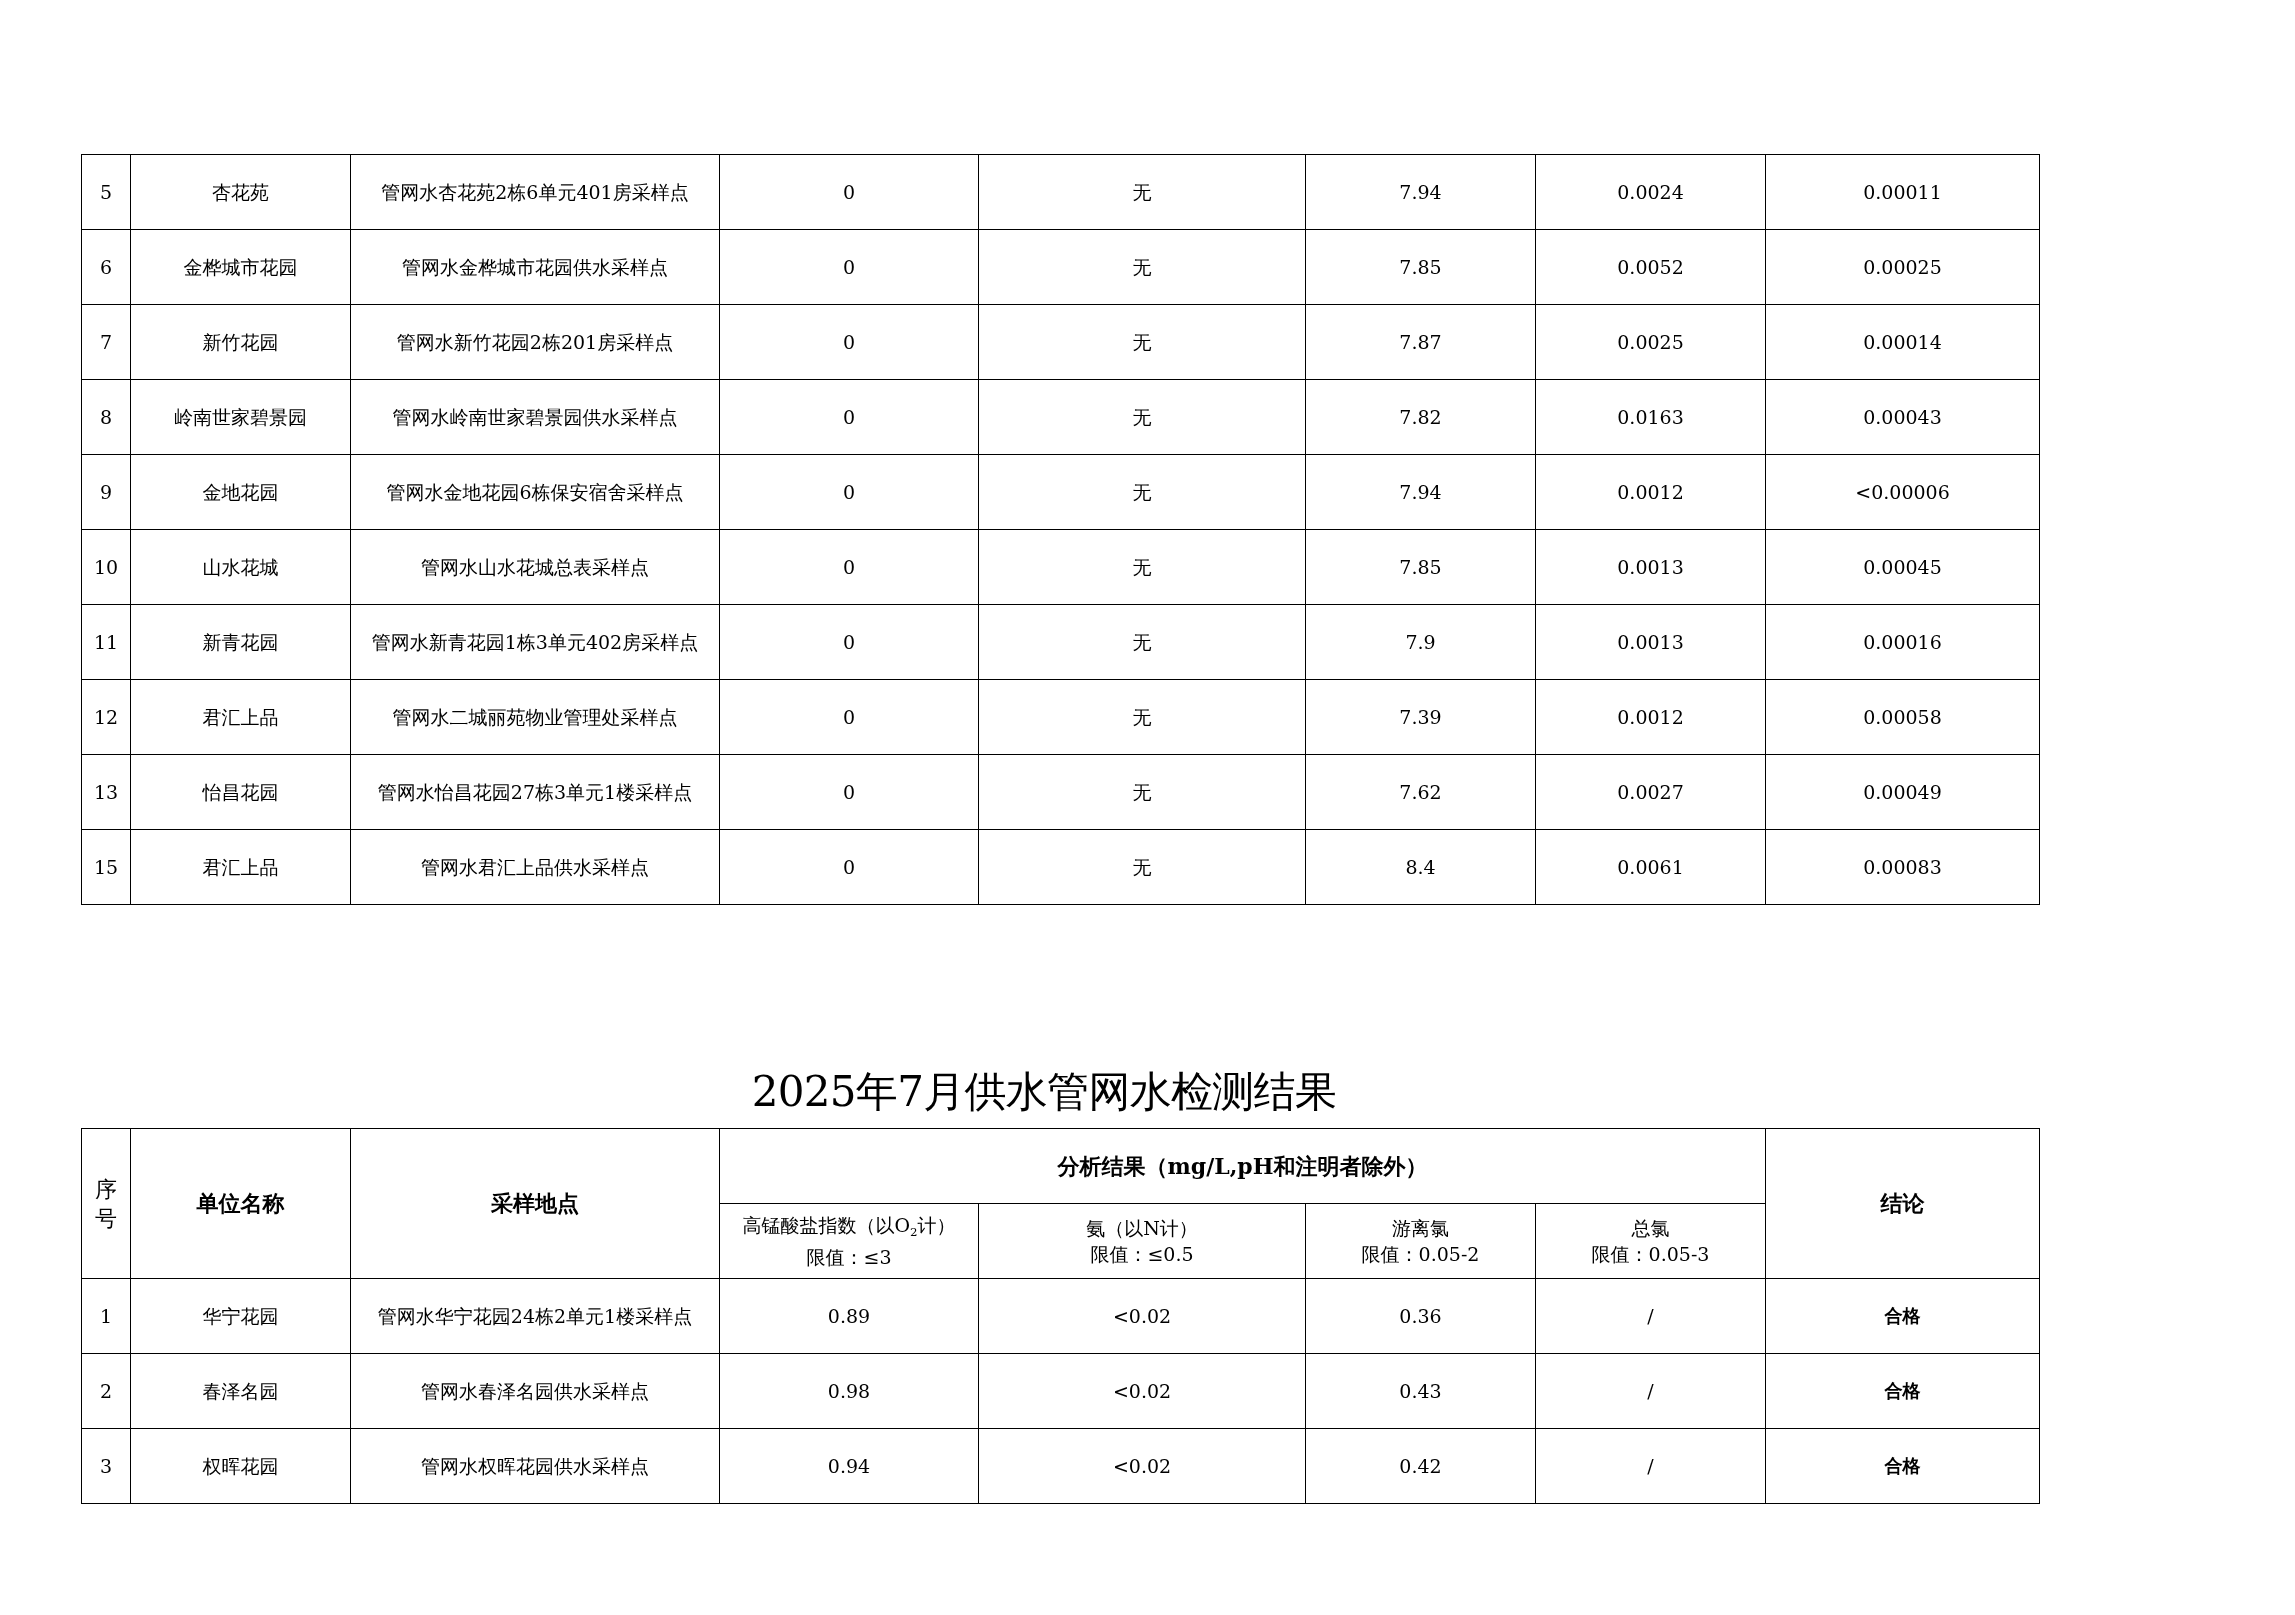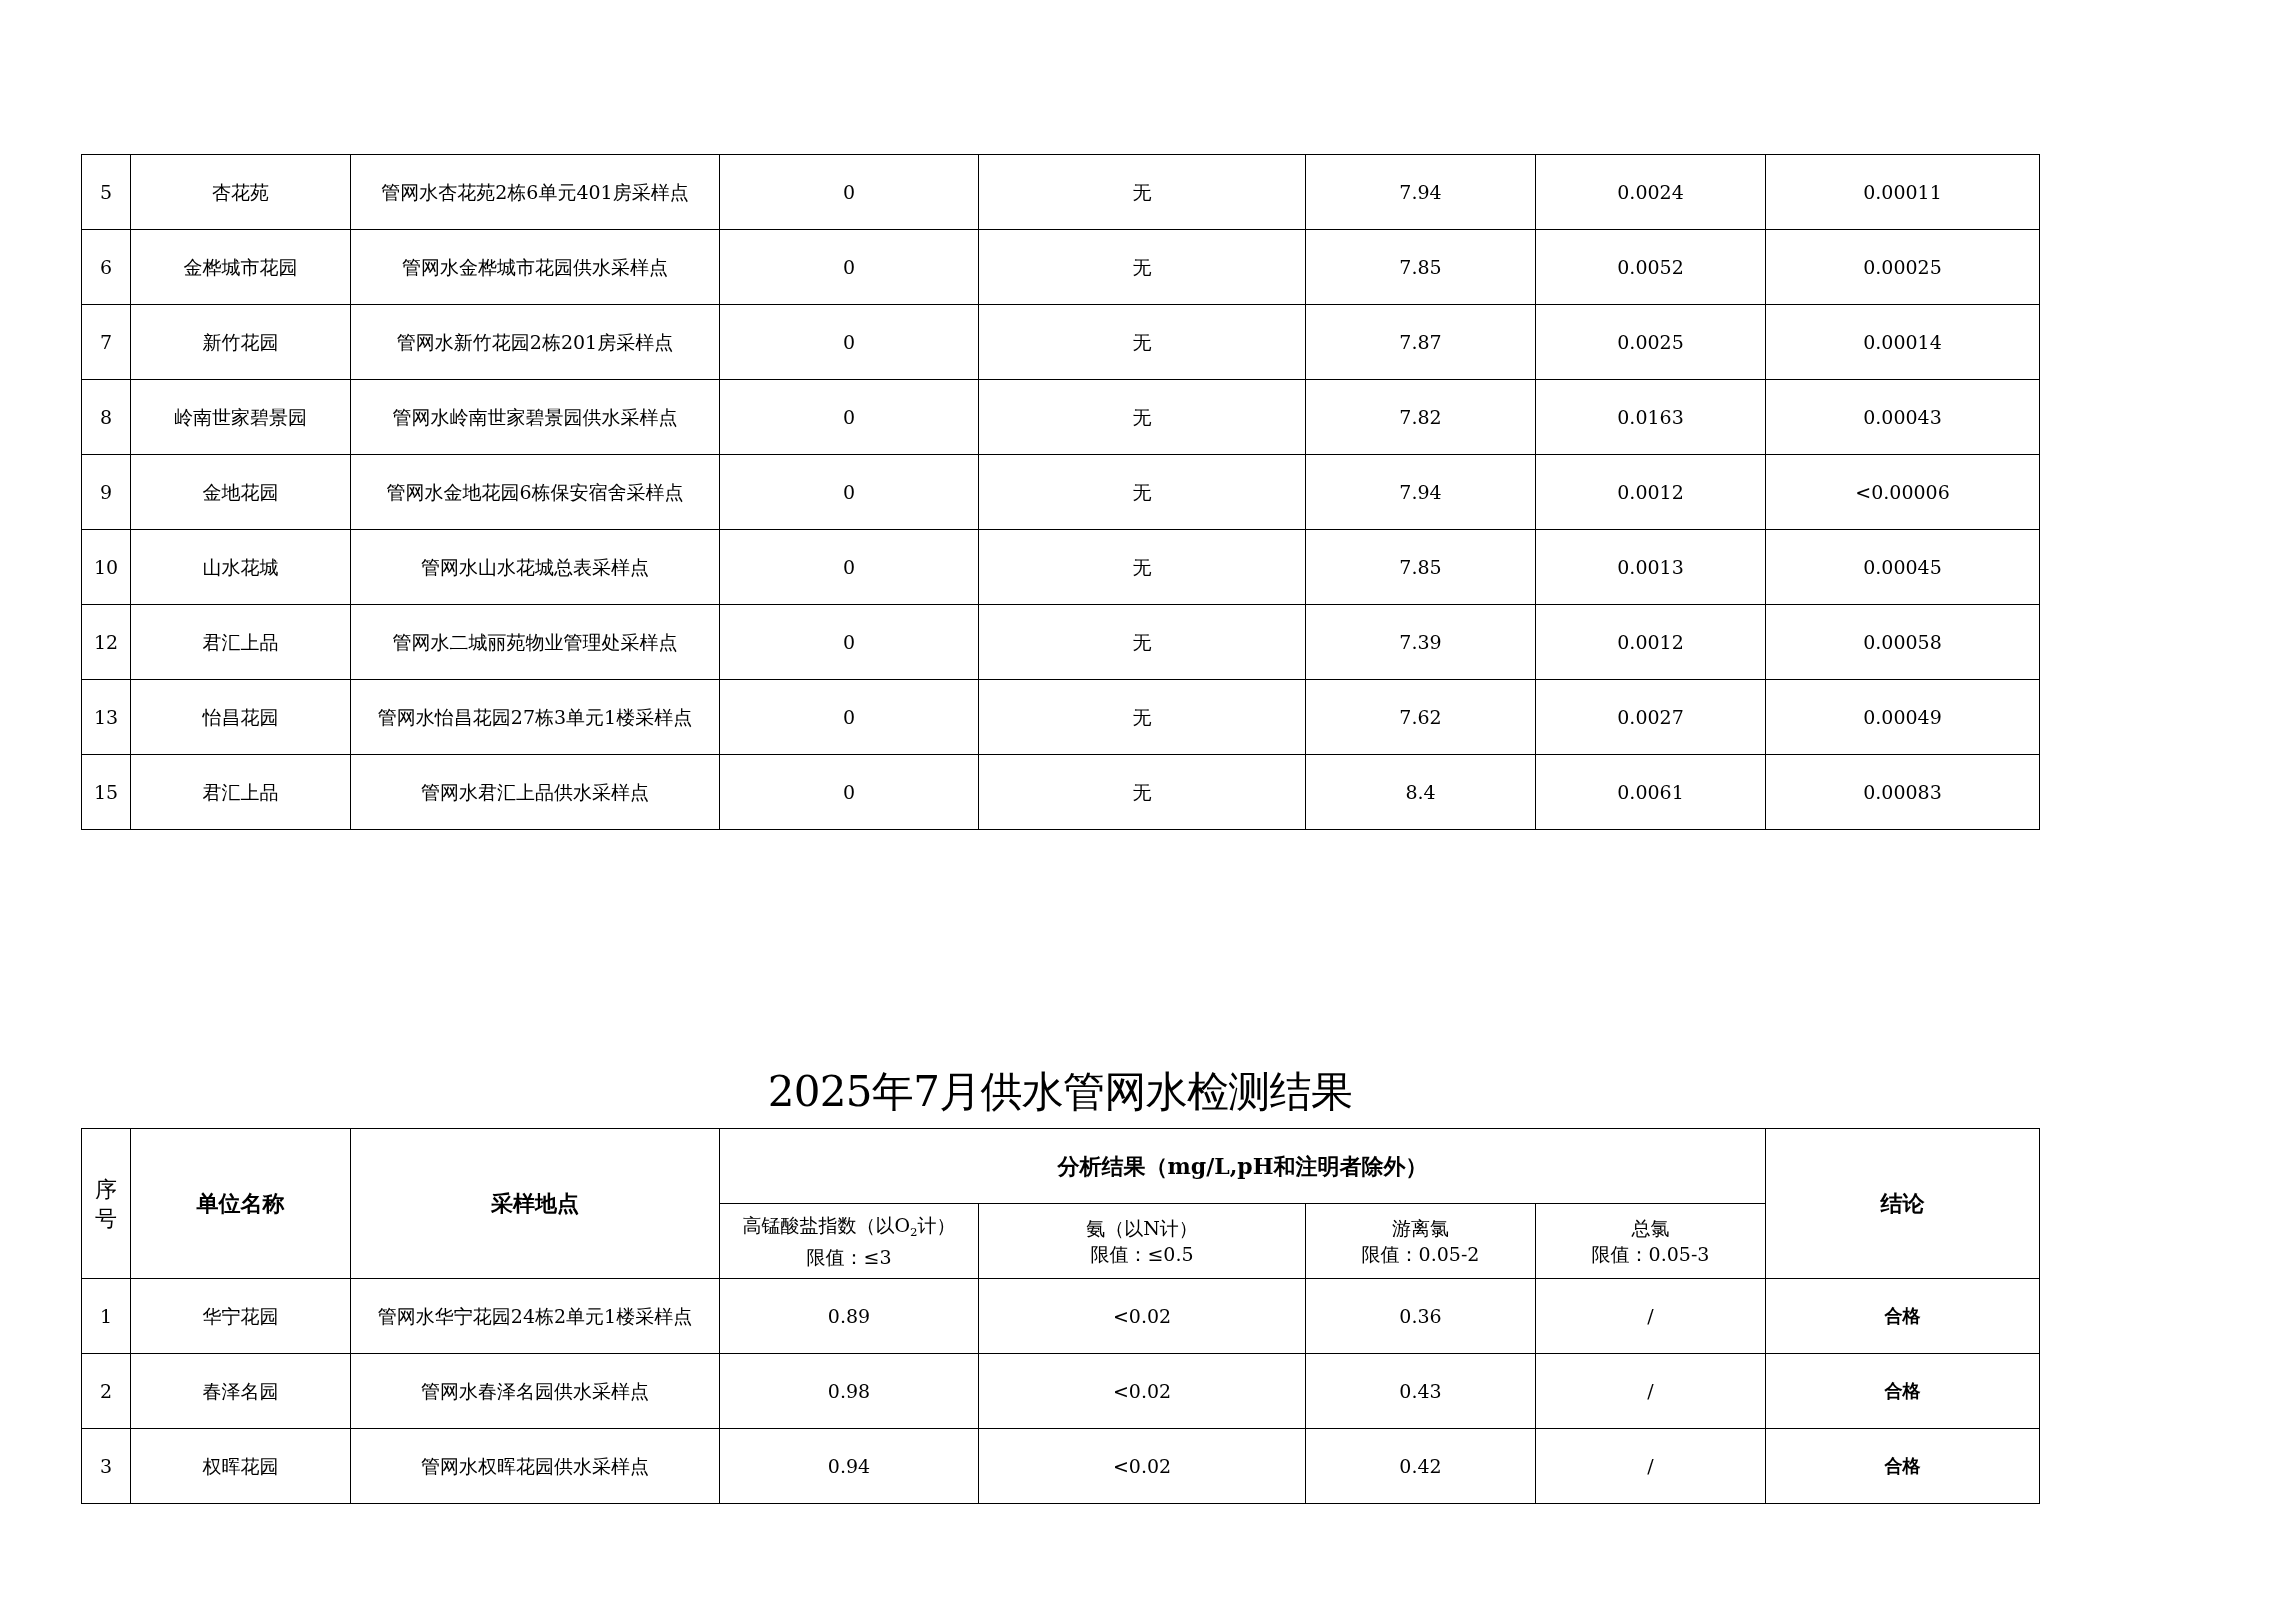--- a/index.html
+++ b/index.html
@@ -16,21 +16,21 @@
   .tbl td.thin-l { border-left-width: 0.7px; }
   .tbl td.thin-r { border-right-width: 0.7px; }
   #table-top { top: 154px; }
   #table-top tr.data-row { height: 75px; }
   #table-top tr.note-row { height: 75px; }
   #table-top td.note {
     text-align: left; padding-left: 5.2px; font-size: 19px; line-height: 23.6px;
   }
   .note-line2 { padding-left: 19.6px; }
   #page-title {
-    position: absolute; left: 81px; width: 1958px; top: 1062px; height: 59px;
+    position: absolute; left: 65px; width: 1958px; top: 1062px; height: 59px;
     text-align: center; font-size: 42px; line-height: 59px; font-weight: normal;
     font-family: "DejaVu Serif", "Liberation Serif", serif;
     letter-spacing: -0.7px;
   }
   #table-bottom { top: 1128px; }
   #table-bottom tr.hdr1 { height: 75px; }
   #table-bottom tr.hdr2 { height: 75px; }
   #table-bottom tr.data-row { height: 75px; }
   #table-bottom td.hdr { font-size: 22px; font-weight: bold; }
   #table-bottom td.subhdr { font-size: 19px; line-height: 26px; }
@@ -107,20 +107,30 @@
       <td>10</td>
       <td>山水花城</td>
       <td>管网水山水花城总表采样点</td>
       <td>0</td>
       <td>无</td>
       <td class="thin-r">7.85</td>
       <td class="thin-l thin-r">0.0013</td>
       <td class="thin-l">0.00045</td>
     </tr>
     <tr class="data-row">
+      <td>11</td>
+      <td>新青花园</td>
+      <td>管网水新青花园1栋3单元402房采样点</td>
+      <td>0</td>
+      <td>无</td>
+      <td class="thin-r">7.9</td>
+      <td class="thin-l thin-r">0.0013</td>
+      <td class="thin-l">0.00016</td>
+    </tr>
+    <tr class="data-row">
       <td>12</td>
       <td>君汇上品</td>
       <td>管网水二城丽苑物业管理处采样点</td>
       <td>0</td>
       <td>无</td>
       <td class="thin-r">7.39</td>
       <td class="thin-l thin-r">0.0012</td>
       <td class="thin-l">0.00058</td>
     </tr>
     <tr class="data-row">

